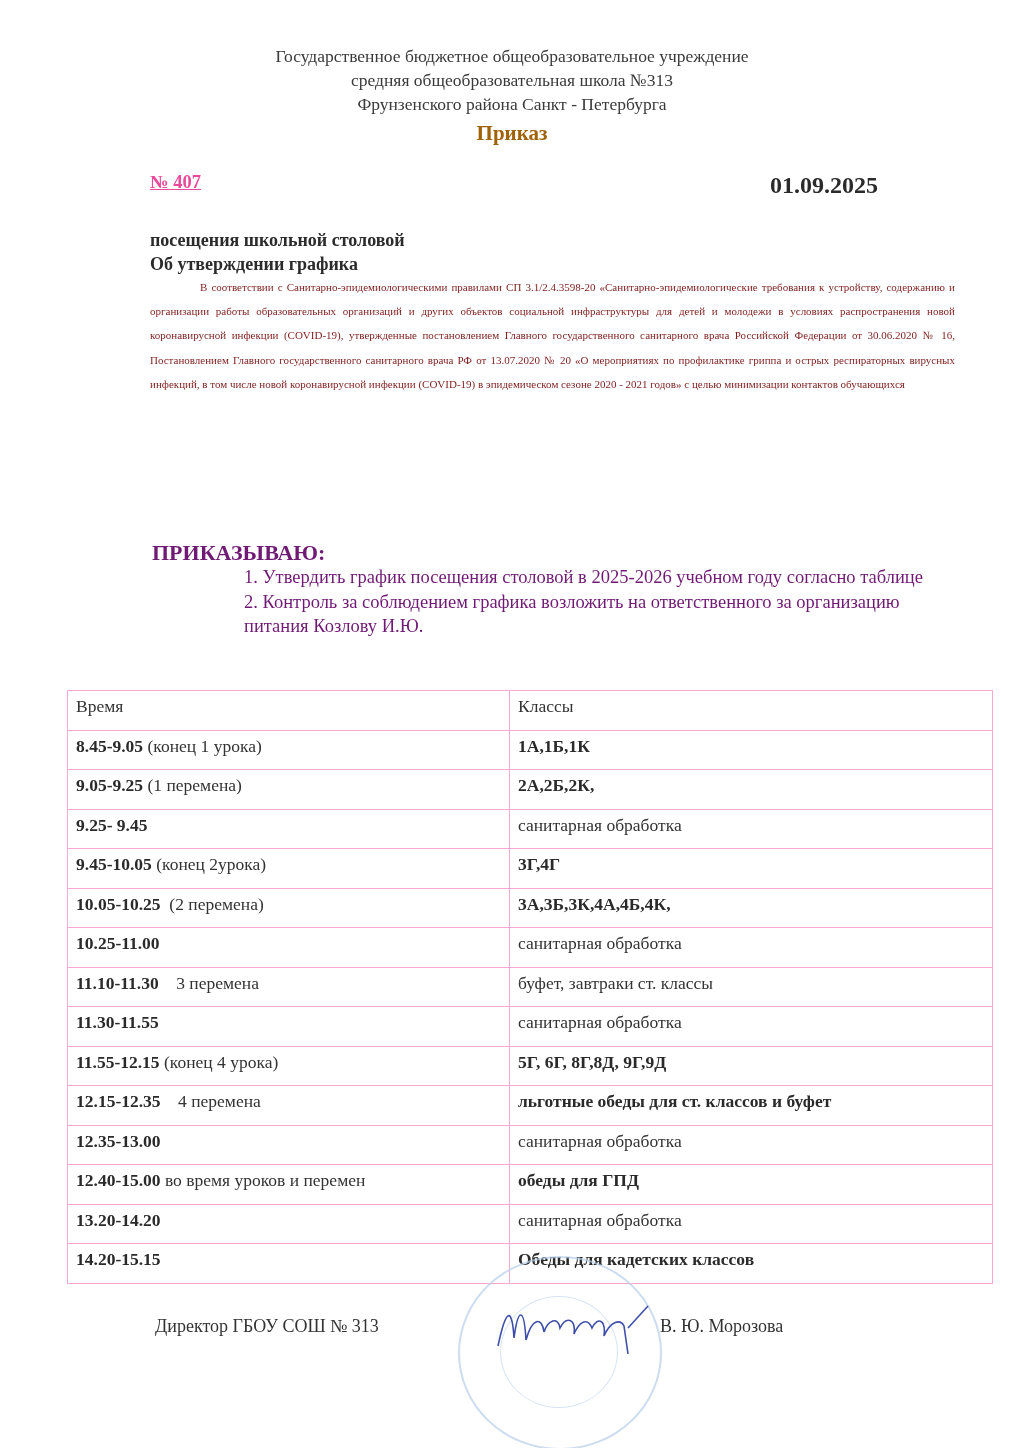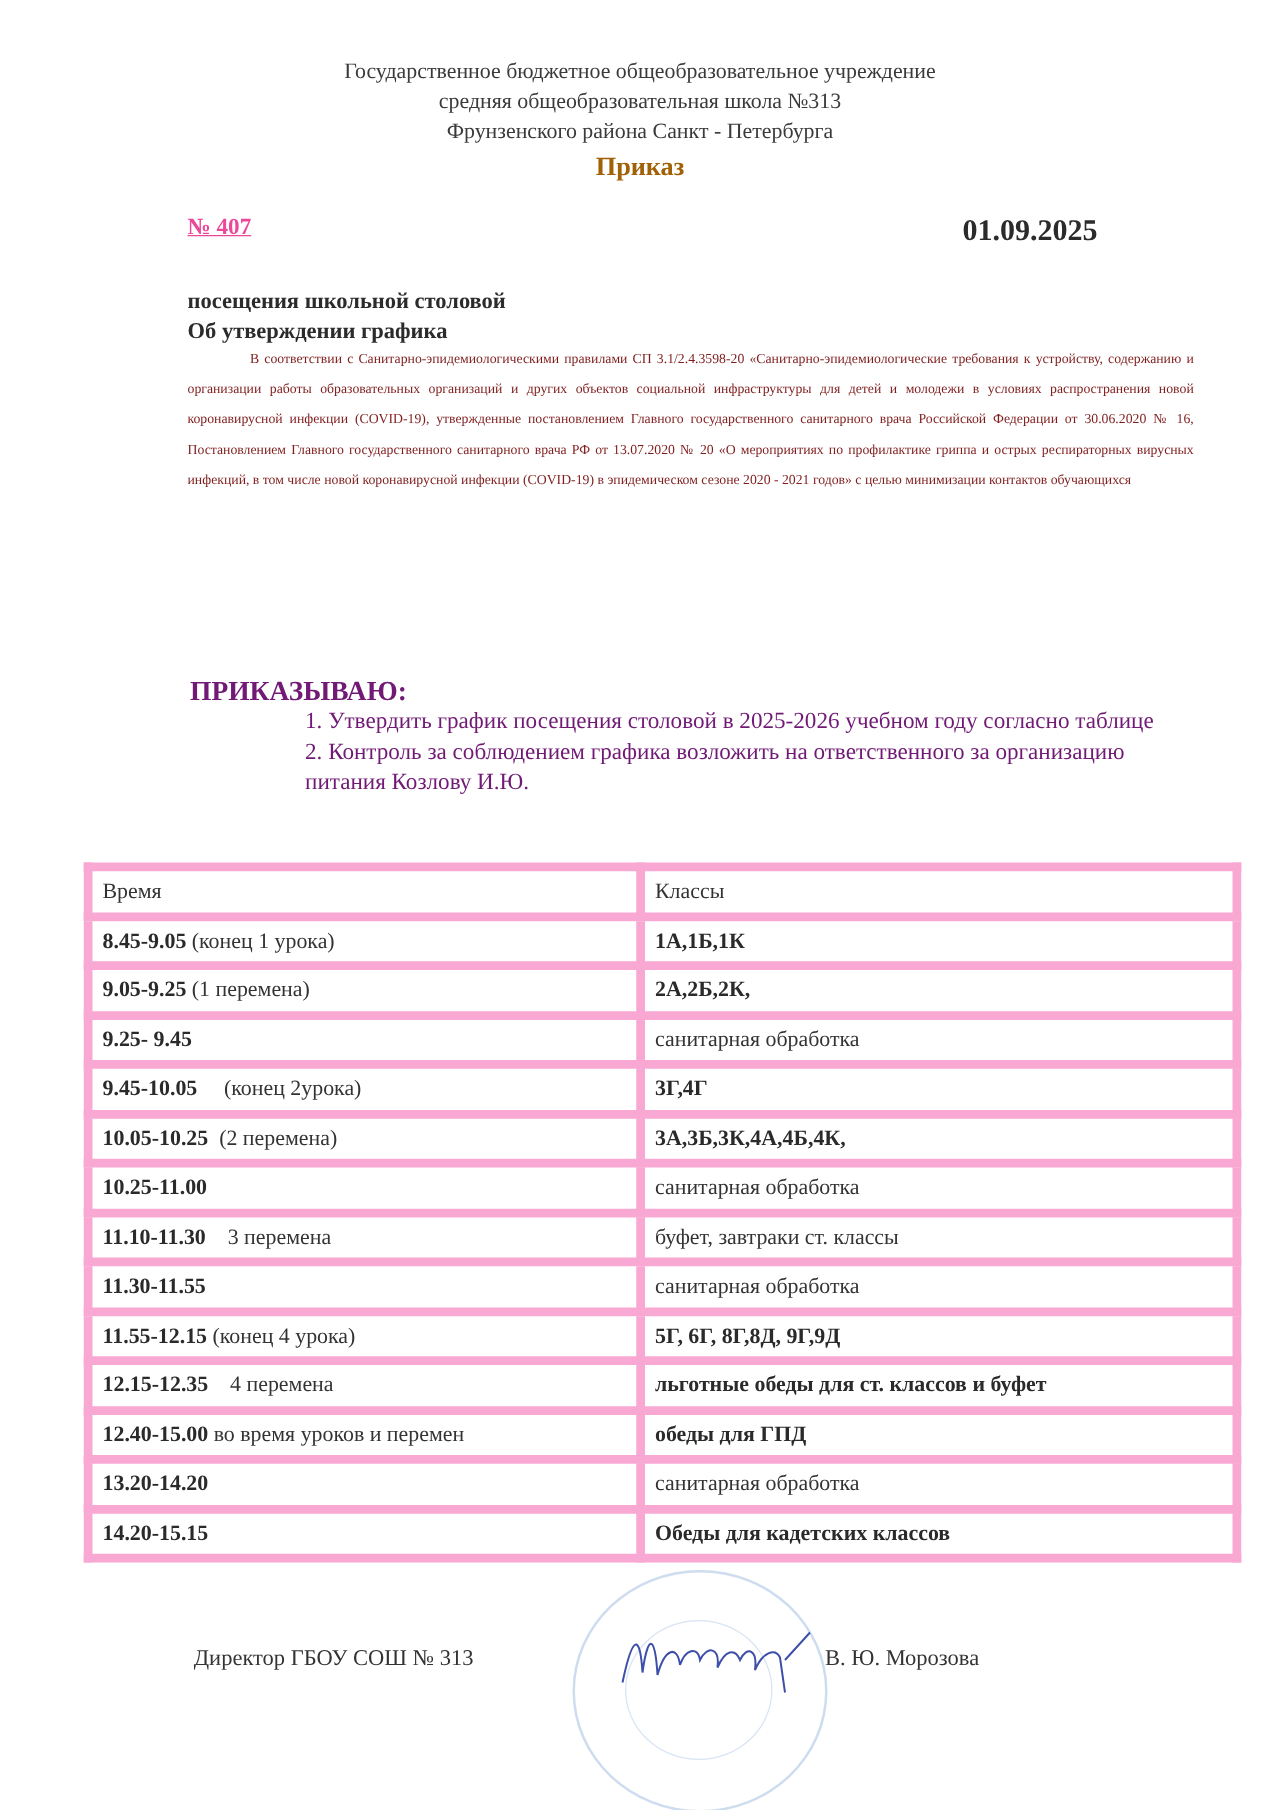--- a/index.html
+++ b/index.html
@@ -16,21 +16,21 @@
     position: absolute; left: 150px; width: 805px; top: 275px;
     font-size: 11px; line-height: 24.2px; text-align: justify; text-indent: 50px; color: #7f1d1d;
   }
   .prikaz { position: absolute; left: 152px; top: 540px; font-size: 22px; font-weight: bold; color: #701a75; }
   .items { position: absolute; left: 244px; top: 565px; width: 680px; font-size: 18.5px; line-height: 24.5px; color: #701a75; }
   table.schedule {
     position: absolute; left: 67px; top: 690px; width: 926px; border-collapse: collapse;
     font-size: 17.5px; color: #333;
   }
   table.schedule td {
-    border: 7px solid #f9a8d4; height: 39.5px; padding: 0 0 0 8px; vertical-align: top; padding-top: 5px; box-sizing: border-box;
+    border: 1px solid #f9a8d4; height: 39.5px; padding: 0 0 0 8px; vertical-align: top; padding-top: 5px; box-sizing: border-box;
   }
   table.schedule td.c1 { width: 442px; }
   .b { font-weight: bold; color: #2a2a2a; }
   .sign { position: absolute; top: 1316px; font-size: 18px; color: #333; }
   .stamp {
     position: absolute; left: 458px; top: 1256px; width: 200px; height: 190px;
     border: 2px solid #b8cde8; border-radius: 50%; opacity: 0.7;
   }
   .stamp-inner {
     position: absolute; left: 500px; top: 1296px; width: 116px; height: 110px;
@@ -78,21 +78,21 @@
       </tr>
       <tr>
         <td class="c1"><span class="b" style="white-space: pre;">9.05-9.25</span><span style="white-space: pre;"> (1 перемена)</span></td>
         <td class="b">2А,2Б,2К,</td>
       </tr>
       <tr>
         <td class="c1"><span class="b" style="white-space: pre;">9.25- 9.45</span><span style="white-space: pre;"></span></td>
         <td>санитарная обработка</td>
       </tr>
       <tr>
-        <td class="c1"><span class="b" style="white-space: pre;">9.45-10.05</span><span style="white-space: pre; margin-left: 17px;"> (конец 2урока)</span></td>
+        <td class="c1"><span class="b" style="white-space: pre;">9.45-10.05</span><span style="white-space: pre;"> (конец 2урока)</span></td>
         <td class="b">3Г,4Г</td>
       </tr>
       <tr>
         <td class="c1"><span class="b" style="white-space: pre;">10.05-10.25</span><span style="white-space: pre;">  (2 перемена)</span></td>
         <td class="b">3А,3Б,3К,4А,4Б,4К,</td>
       </tr>
       <tr>
         <td class="c1"><span class="b" style="white-space: pre;">10.25-11.00</span><span style="white-space: pre;"></span></td>
         <td>санитарная обработка</td>
       </tr>
@@ -106,20 +106,24 @@
       </tr>
       <tr>
         <td class="c1"><span class="b" style="white-space: pre;">11.55-12.15</span><span style="white-space: pre;"> (конец 4 урока)</span></td>
         <td class="b">5Г, 6Г, 8Г,8Д, 9Г,9Д</td>
       </tr>
       <tr>
         <td class="c1"><span class="b" style="white-space: pre;">12.15-12.35</span><span style="white-space: pre;">    4 перемена</span></td>
         <td class="b">льготные обеды для ст. классов и буфет</td>
       </tr>
       <tr>
+        <td class="c1"><span class="b" style="white-space: pre;">12.35-13.00</span><span style="white-space: pre;"></span></td>
+        <td>санитарная обработка</td>
+      </tr>
+      <tr>
         <td class="c1"><span class="b" style="white-space: pre;">12.40-15.00</span><span style="white-space: pre;"> во время уроков и перемен</span></td>
         <td class="b">обеды для ГПД</td>
       </tr>
       <tr>
         <td class="c1"><span class="b" style="white-space: pre;">13.20-14.20</span><span style="white-space: pre;"></span></td>
         <td>санитарная обработка</td>
       </tr>
       <tr>
         <td class="c1"><span class="b" style="white-space: pre;">14.20-15.15</span><span style="white-space: pre;"></span></td>
         <td class="b">Обеды для кадетских классов</td>

